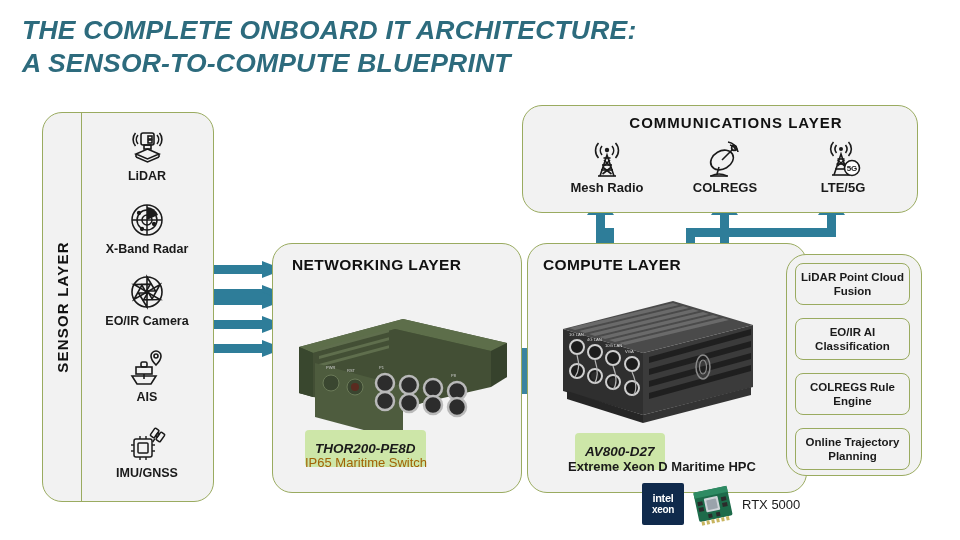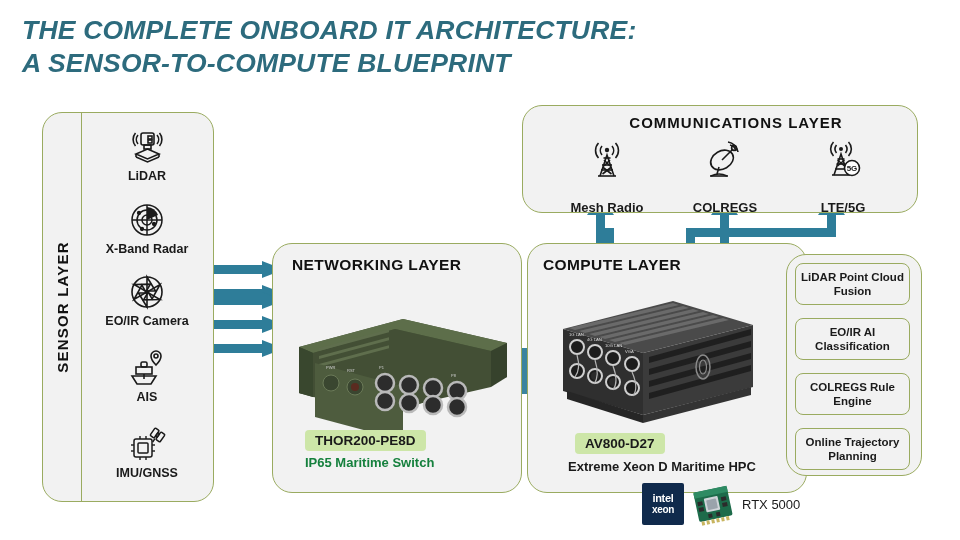--- a/index.html
+++ b/index.html
@@ -77,59 +77,60 @@
     white-space: nowrap;
   }
 
   
   #net-panel { left: 272px; top: 243px; width: 250px; height: 250px; }
   #net-title { left: 292px; top: 256px; }
   #net-device { position: absolute; left: 285px; top: 305px; width: 222px; height: 110px; }
   #net-badge { position: absolute; left: 305px; top: 430px; }
   #net-sub {
     position: absolute; left: 305px; top: 455px;
-    font-size: 13px; font-weight: bold; color: #15803d; white-space: nowrap;
+    font-size: 13px; font-weight: normal; color: #a16207; white-space: nowrap;
   }
 
   
   #compute-panel { left: 527px; top: 243px; width: 280px; height: 250px; }
   #compute-title { left: 543px; top: 256px; }
   #compute-device { position: absolute; left: 553px; top: 295px; width: 230px; height: 135px; }
   #compute-badge { position: absolute; left: 575px; top: 433px; }
   #compute-sub {
     position: absolute; left: 568px; top: 459px;
     font-size: 13px; font-weight: bold; color: #1a1a1a; white-space: nowrap;
   }
 
   .badge {
     background: #cde6a8;
     border-radius: 4px;
-    padding: 3px 10px;
+    padding: 11px 10px;
     font-size: 13.5px;
     font-weight: bold;
     color: #1a1a1a;
     white-space: nowrap;
     display: inline-block;
+    font-style: italic;
   }
 
   
   #comms-panel { left: 522px; top: 105px; width: 396px; height: 108px; }
   #comms-title {
     left: 522px; top: 114px; width: 428px;
     text-align: center; font-size: 15px; letter-spacing: 1px;
   }
   .comms-item {
     position: absolute;
     top: 140px;
     width: 110px;
     display: flex; flex-direction: column; align-items: center;
   }
   .comms-icon { width: 38px; height: 40px; }
   .comms-caption {
-    font-size: 13px; font-weight: bold; color: #1a1a1a; white-space: nowrap; margin-top: 20px;
+    font-size: 13px; font-weight: bold; color: #1a1a1a; white-space: nowrap;
   }
 
   
   #ai-panel { left: 786px; top: 254px; width: 136px; height: 222px; }
   .ai-box {
     position: absolute;
     left: 795px;
     width: 115px;
     height: 42px;
     background: #f2f2f2;

